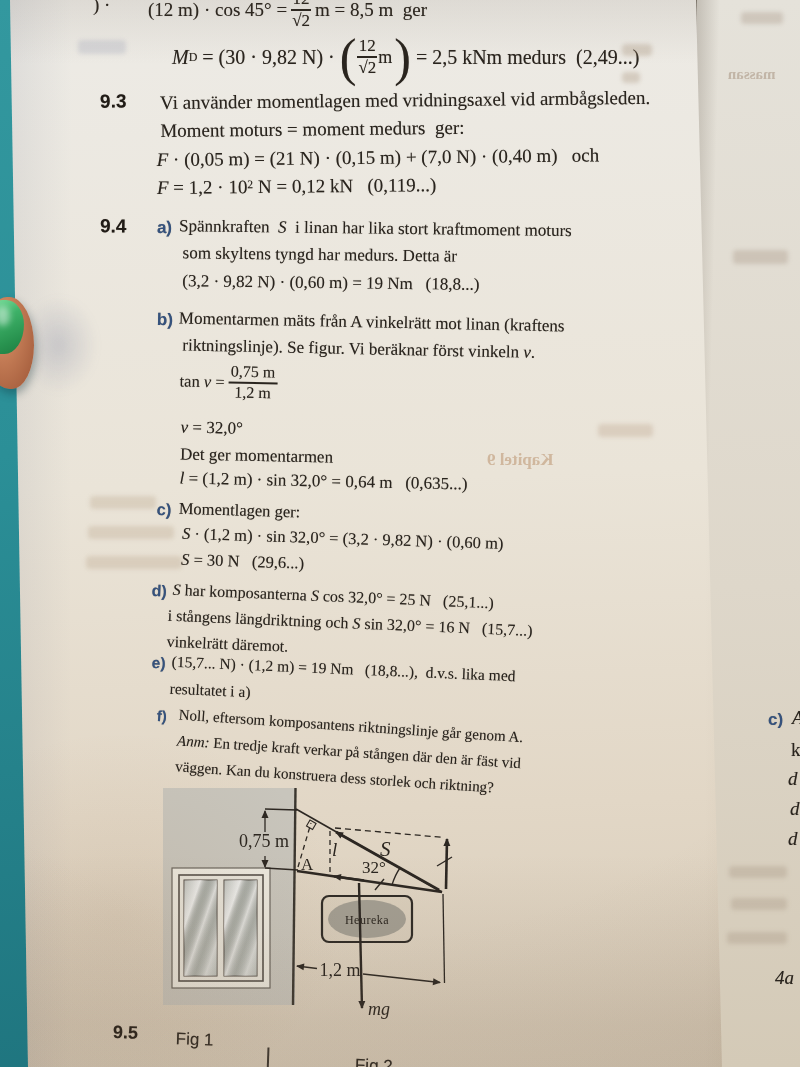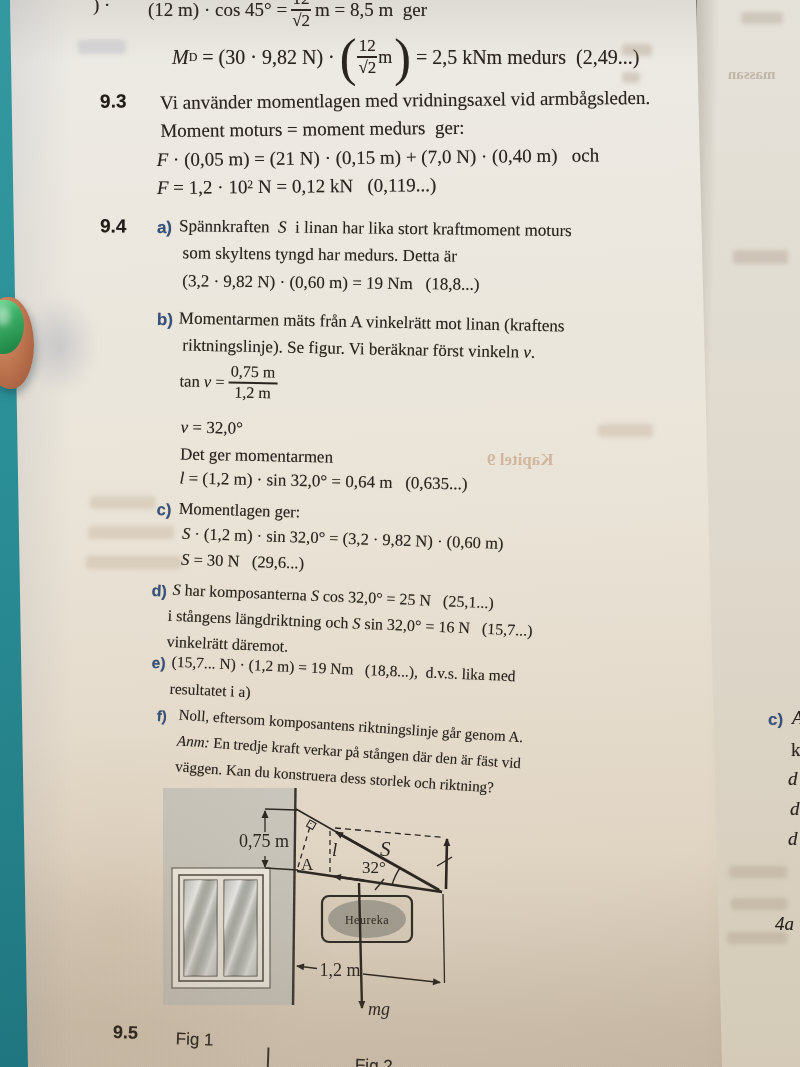--- a/index.html
+++ b/index.html
@@ -74,21 +74,21 @@
     <div class="smudge" style="left:729px;top:866px;width:58px;height:12px;background:rgba(150,130,112,0.26);"></div>
     <div class="smudge" style="left:731px;top:898px;width:56px;height:12px;background:rgba(150,130,112,0.26);"></div>
     <div class="smudge" style="left:727px;top:932px;width:60px;height:12px;background:rgba(150,130,112,0.26);"></div>
 
     <span class="ln blab fs17" style="left:768px;top:710px;">c)</span>
     <span class="ln it fs19" style="left:792px;top:707px;">A</span>
     <span class="ln fs19" style="left:791px;top:739px;">k</span>
     <span class="ln it fs19" style="left:788px;top:768px;">d</span>
     <span class="ln it fs19" style="left:790px;top:798px;">d</span>
     <span class="ln it fs19" style="left:788px;top:828px;">d</span>
-    <span class="ln it fs19" style="left:775px;top:913px;">4a</span>
+    <span class="ln it fs19" style="left:775px;top:967px;">4a</span>
   </div>
 
   <div class="fold-shadow"></div>
   <div class="fold-line"></div>
 
   <div class="main-page">
 
     <span class="ln fs19" style="left:93px;top:-6px;">) ·</span>
 
     <div class="row fs19" style="left:148px;top:-19px;height:58px;gap:5px;">

